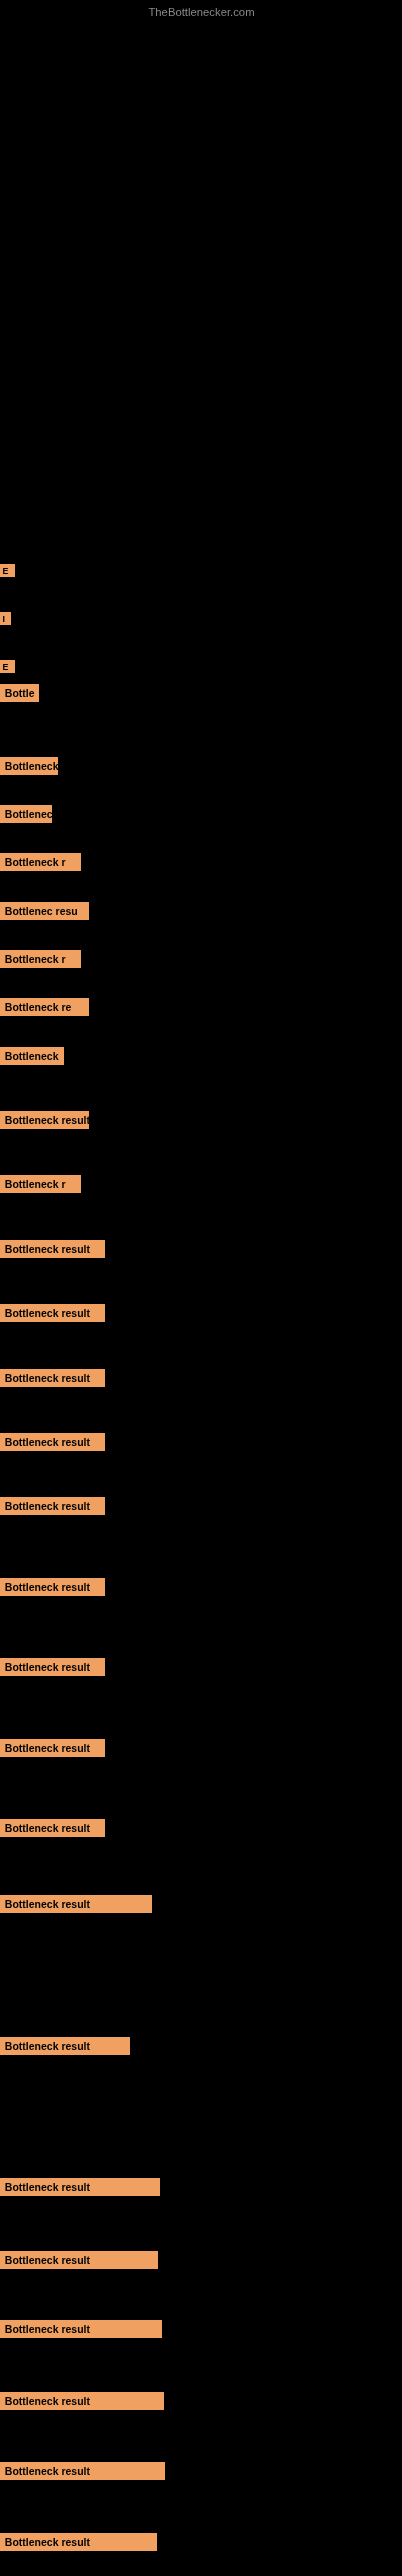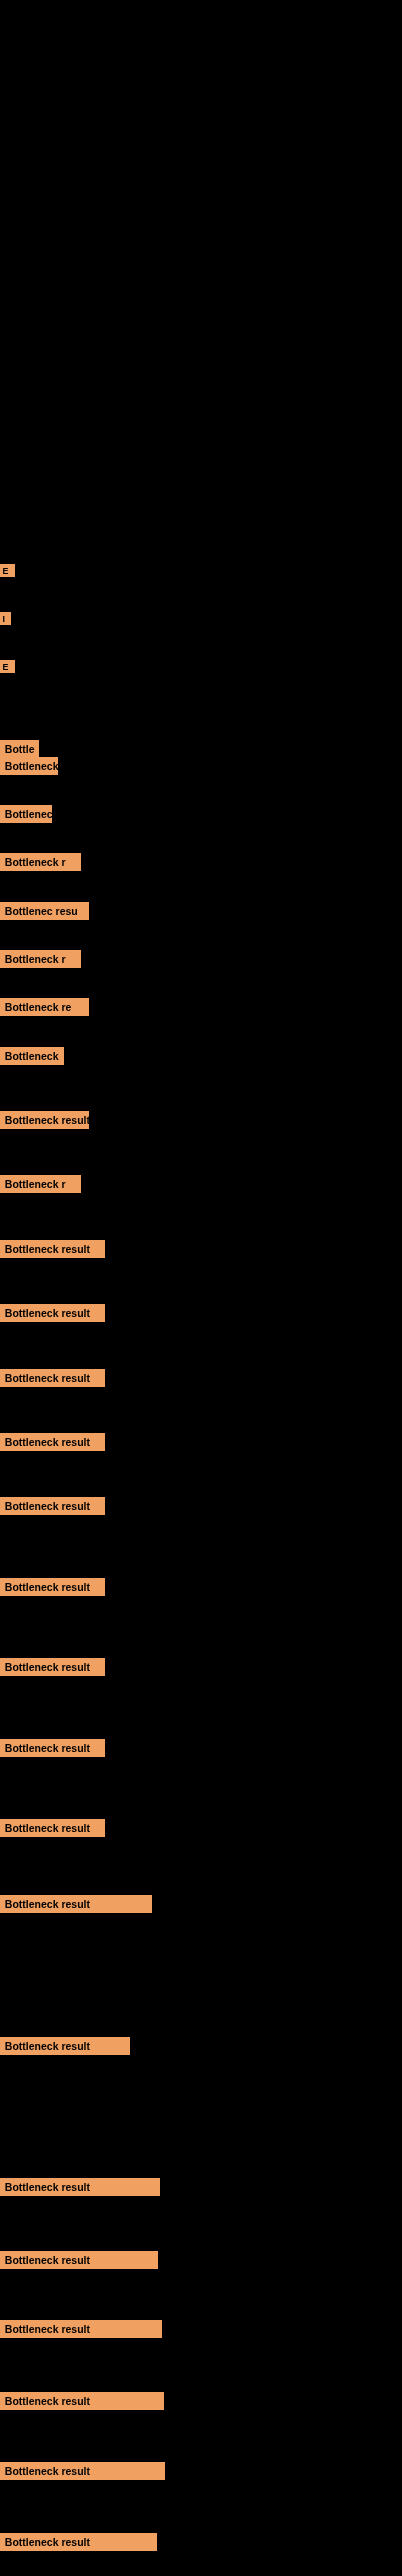--- a/index.html
+++ b/index.html
@@ -64,21 +64,21 @@
     }
 
     .label-e3 {
       top: 660px;
       width: 14.5px;
       font-size: 8.9px;
       padding: 1.6px 2.4px;
     }
 
     .label-bottle-short {
-      top: 740px;
+      top: 684px;
       width: 39px;
     }
 
     .label-bottleneck-medium {
       top: 757px;
       width: 58px;
     }
 
     .label-bottleneck-med2 {
       top: 805px;
@@ -174,20 +174,21 @@
     .det-2972 { top: 2392px; width: 164px; }
     .det-3059 { top: 2462px; width: 165px; }
     .det-3147 { top: 2533px; width: 157px; }
 
   </style>
 </head>
 <body>
 
 <div class="content-area">
 
+  <div class="site-title">TheBottlenecker.com</div>
 
   <div class="bottleneck-label label-e1">E</div>
   <div class="bottleneck-label label-e2">I</div>
   <div class="bottleneck-label label-e3">E</div>
 
   <div class="bottleneck-label label-bottle-short">Bottle</div>
   <div class="bottleneck-label label-bottleneck-medium">Bottleneck</div>
   <div class="bottleneck-label label-bottleneck-med2">Bottleneck</div>
   <div class="bottleneck-label label-bottleneck-r1">Bottleneck r</div>
   <div class="bottleneck-label label-bottleneck-r2">Bottlenec resu</div>

